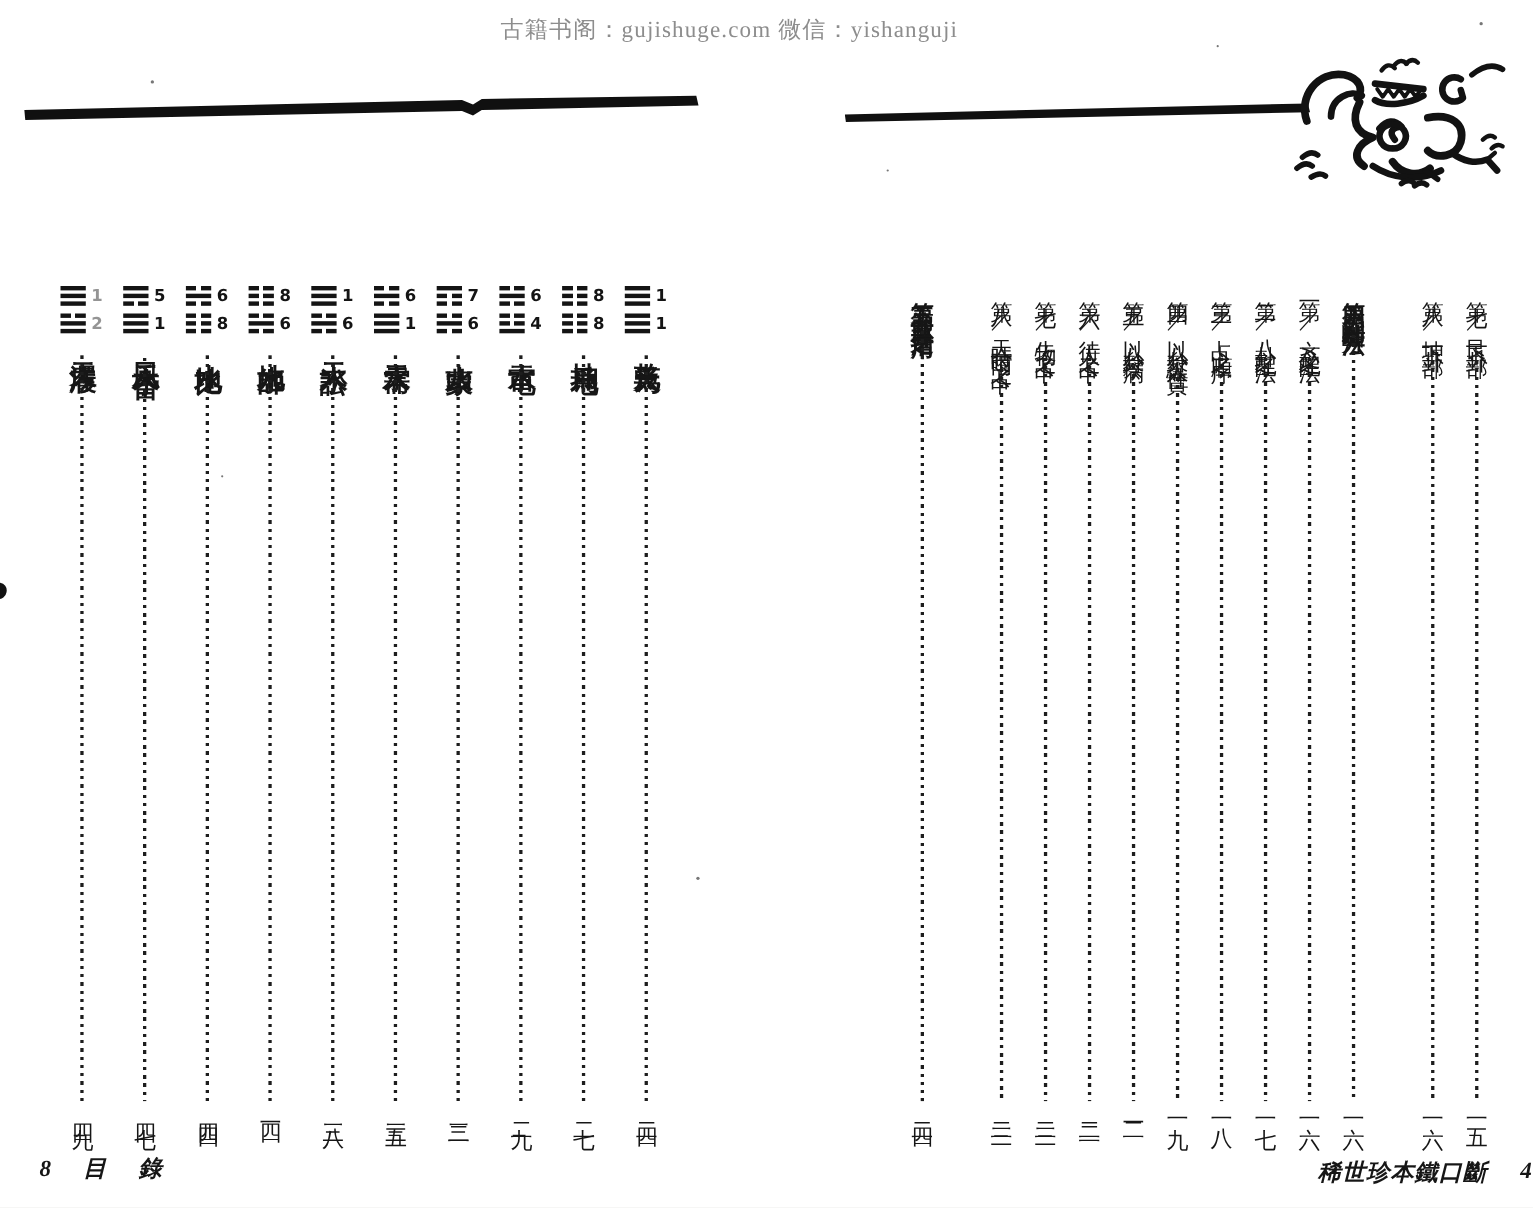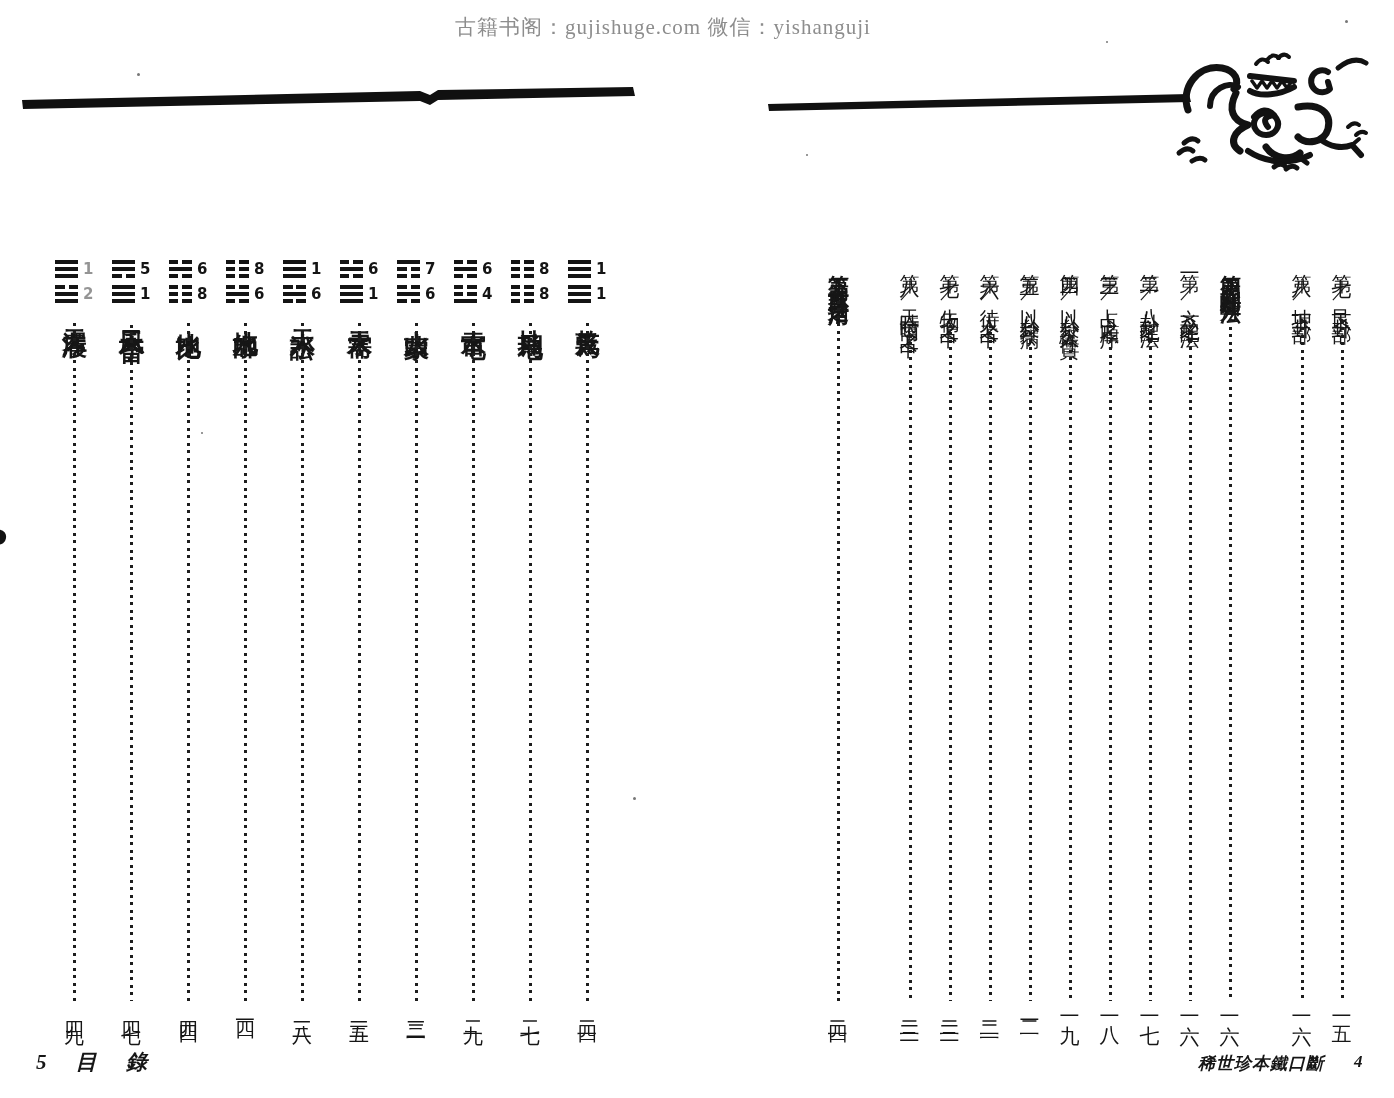--- a/index.html
+++ b/index.html
@@ -31,21 +31,21 @@
   .hexagram{display:flex;flex-direction:column;gap:7px;margin-top:2px;}
   .tri-unit{display:flex;align-items:center;gap:5px;}
   .trigram{display:flex;flex-direction:column;gap:3px;}
   .tline{width:23px;height:4px;background:#141414;}
   .tline.broken{background:linear-gradient(to right,#141414 0 9.5px,transparent 9.5px 13.5px,#141414 13.5px 23px);}
   .tnum{font-family:"DejaVu Sans",sans-serif;font-weight:700;font-size:15px;color:#141414;width:11px;line-height:1;}
   .tnum.faint{opacity:.45;}
   .footer-left{position:absolute;left:36px;top:1048px;font-style:italic;font-weight:700;
                font-size:21px;word-spacing:24px;}
   .footer-right{position:absolute;left:1198px;top:1052px;font-style:italic;font-weight:700;
-                font-size:17px;display:flex;gap:30px;letter-spacing:1px;}
+                font-size:21px;display:flex;gap:30px;letter-spacing:1px;}
   .speck{position:absolute;border-radius:50%;background:#777;}
 </style>
 </head>
 <body>
 
 <div class="canvas">
 
   <div class="watermark">古籍书阁：gujishuge.com 微信：yishanguji</div>
 
   <svg class="rule rule-left" width="616" height="28" viewBox="0 0 616 28">
@@ -376,21 +376,21 @@
         <div class="leader"></div>
         <div class="vtext pnum">二三</div>
       </div>
       <div class="toc-col head">
         <div class="vtext rtitle">第五節・重卦之活用</div>
         <div class="leader"></div>
         <div class="vtext pnum">二四</div>
       </div>
     </div>
 
-  <div class="footer-left">5 目 錄</div>
+  <div class="footer-left">8 目 錄</div>
   <div class="footer-right">
     <span>稀世珍本鐵口斷</span>
     <span>4</span>
   </div>
 
   <div class="speck" style="left:137px;top:73px;width:3px;height:3px;"></div>
   <div class="speck" style="left:1345px;top:20px;width:3px;height:3px;"></div>
   <div class="speck" style="left:806px;top:154px;width:2px;height:2px;"></div>
   <div class="speck" style="left:633px;top:797px;width:3px;height:3px;"></div>
   <div class="speck" style="left:1106px;top:41px;width:2px;height:2px;"></div>

